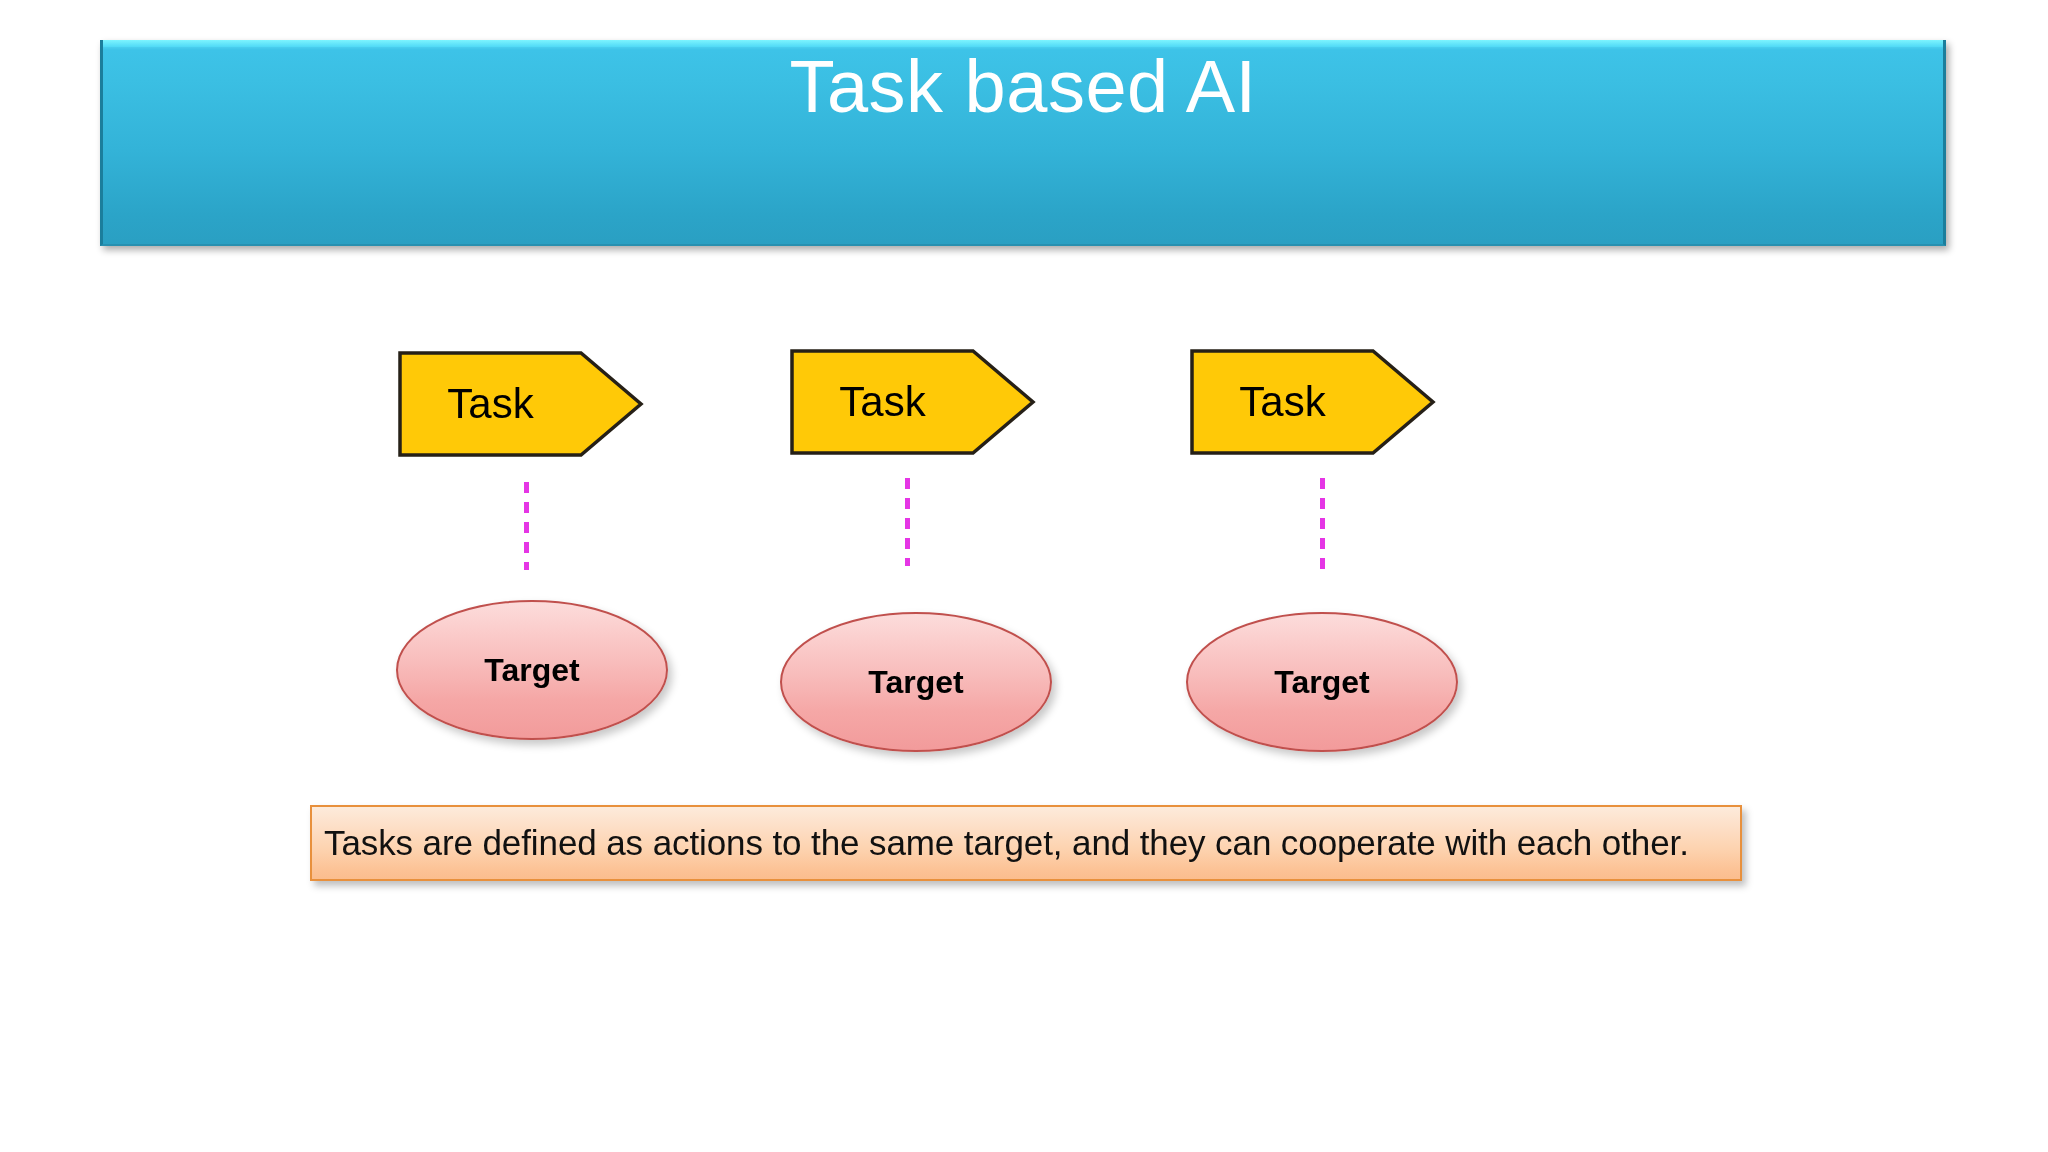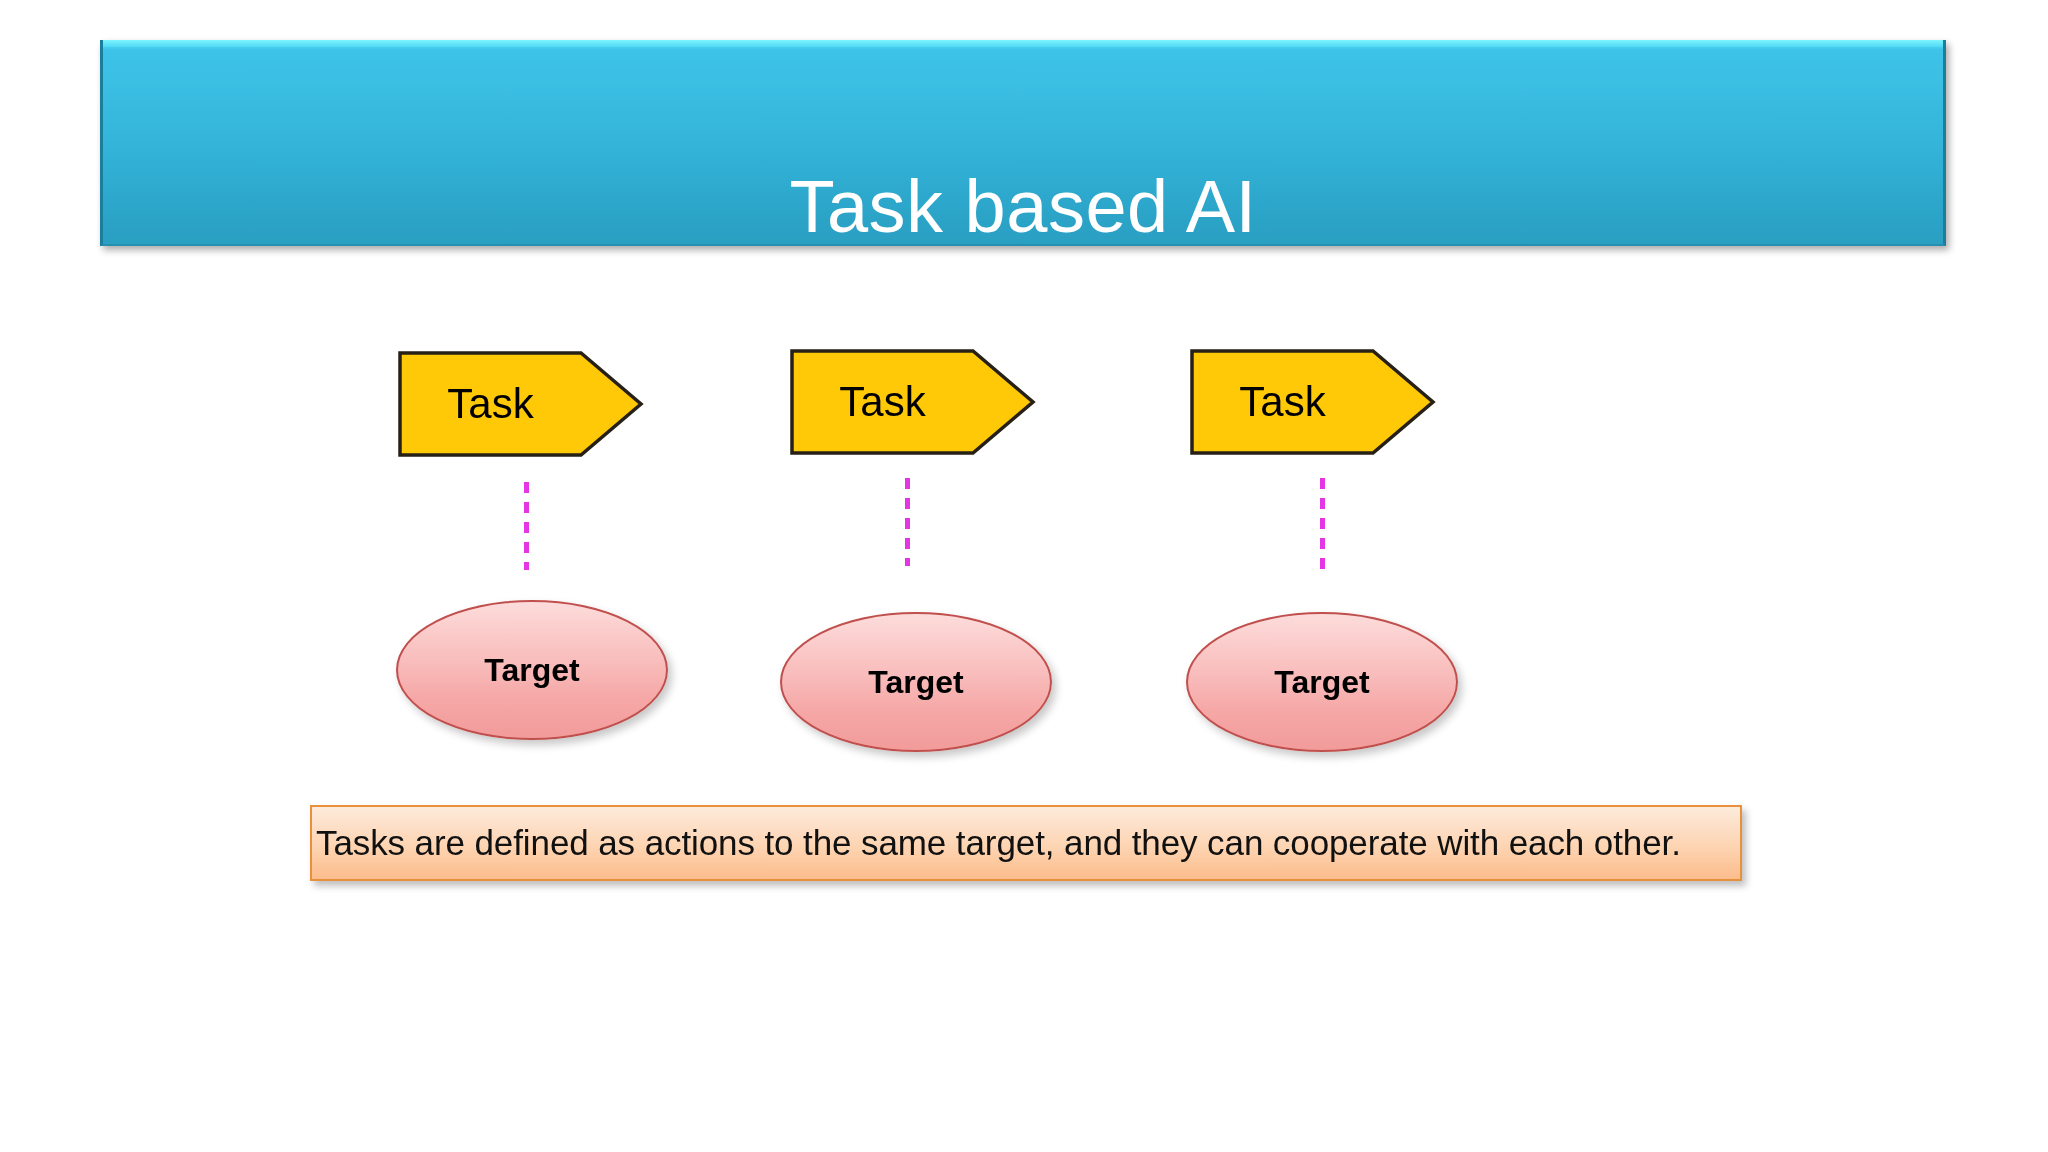--- a/index.html
+++ b/index.html
@@ -37,21 +37,21 @@
         #3bbfe3 40px,
         #33b3d8 110px,
         #2ba4c8 175px,
         #2a9fc2 206px);
     box-shadow: 3px 4px 7px rgba(0,0,0,0.33);
     border-left: 3px solid #1b7e9c;
     border-right: 3px solid #1b7e9c;
     border-bottom: 2px solid #2790b0;
     box-sizing: border-box;
     display: flex;
-    align-items: flex-end;
+    align-items: flex-start;
     justify-content: center;
   }
   #title-banner::before {
     content: "";
     position: absolute;
     left: 0; right: 0; top: 0;
     height: 7px;
     background: linear-gradient(to bottom, #7df4ff, #4fd9f6);
   }
   #title-text {
@@ -144,21 +144,21 @@
     background: linear-gradient(to bottom,
         #fdebdb 0%,
         #fde0c9 25%,
         #fdd2ae 60%,
         #fcc295 88%,
         #fbbd8e 100%);
     border: 2px solid #e8903c;
     box-shadow: 4px 5px 7px rgba(0,0,0,0.25);
     display: flex;
     align-items: center;
-    padding-left: 4px;
+    padding-left: 12px;
   }
   #caption-text {
     font-size: 35px;
     color: #111111;
     font-weight: 400;
     white-space: nowrap;
     letter-spacing: -0.1px;
   }
 </style>
 </head>

